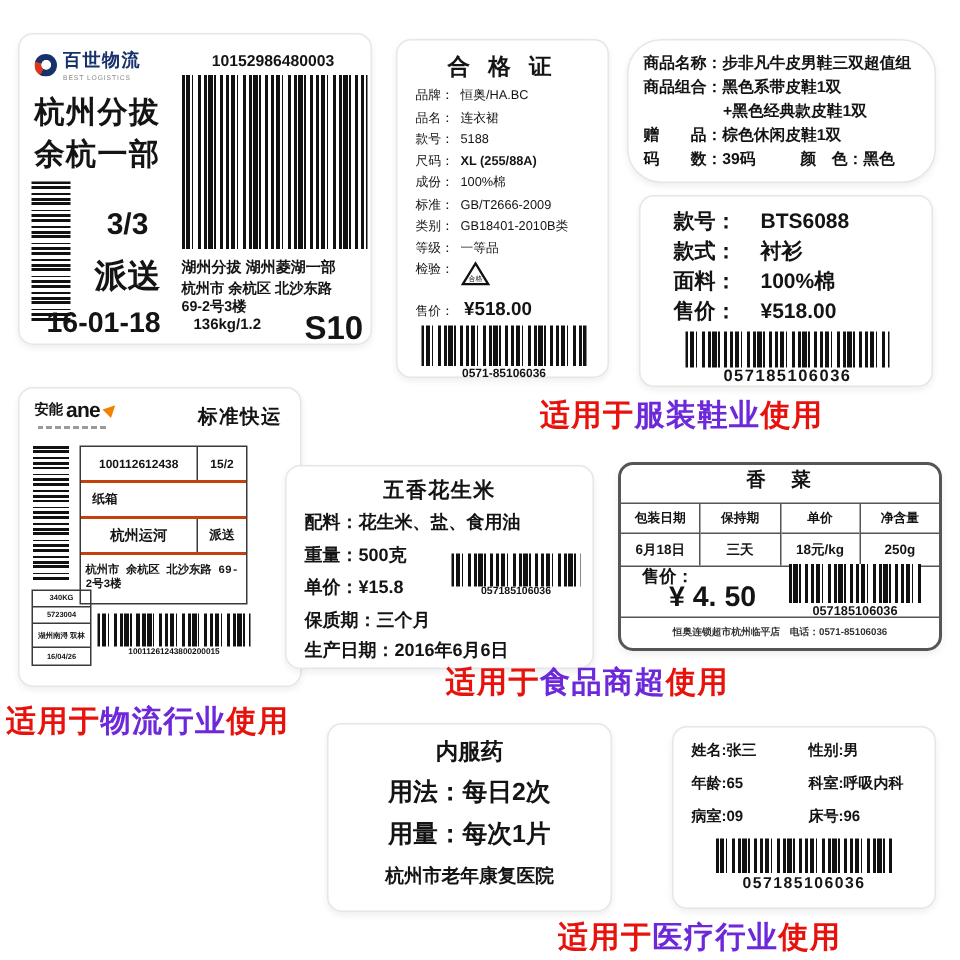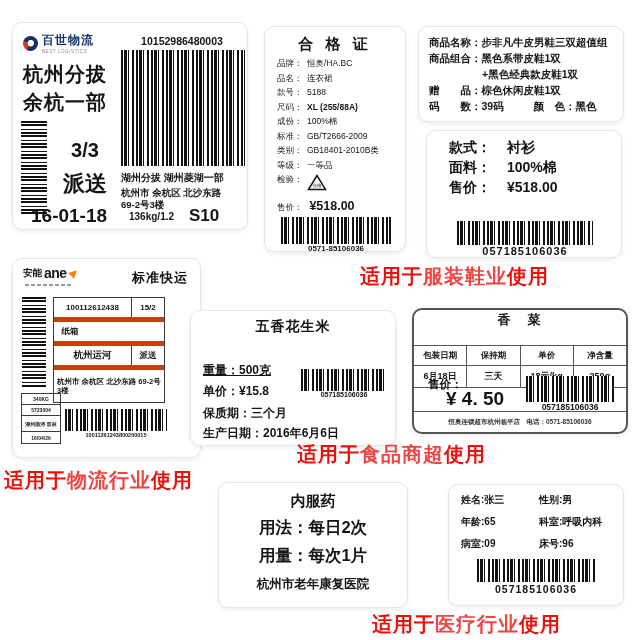--- a/index.html
+++ b/index.html
@@ -13,21 +13,21 @@
   .b { font-weight: bold; }
   .ctr { text-align: center; }
 
   
   .bc  { background: repeating-linear-gradient(90deg,#111 0,#111 2px,#fff 2px,#fff 3px,#111 3px,#111 6px,#fff 6px,#fff 7px,#111 7px,#111 8px,#fff 8px,#fff 11px,#111 11px,#111 13px,#fff 13px,#fff 15px); }
   .bcv { background: repeating-linear-gradient(180deg,#111 0,#111 2px,#fff 2px,#fff 3px,#111 3px,#111 5px,#fff 5px,#fff 8px,#111 8px,#111 9px,#fff 9px,#fff 11px); }
 
   
   .cap { position: absolute; font-size: 20px; font-weight: bold; letter-spacing: 1px; white-space: nowrap; }
   .cap .red { color: #e8120c; }
-  .cap .blk { color: #ef4444; }
+  .cap .blk { color: #6d28d9; }
 
   
   .bst-logo { display: flex; align-items: center; gap: 4px; }
   .bst-icon { width: 15px; height: 15px; border-radius: 50%;
     background: radial-gradient(circle at 52% 48%, #fff 0 3px, rgba(0,0,0,0) 3.5px),
                 conic-gradient(from 210deg, #d8371f 0 80deg, #17316b 80deg 360deg); }
   .bst-cn { font-size: 12px; font-weight: bold; color: #17316b; letter-spacing: 1px; }
   .bst-en { font-size: 4.5px; color: #8a8a8a; letter-spacing: .6px; }
 
   
@@ -45,36 +45,36 @@
 
   
   .ane-head { display: flex; align-items: center; gap: 2px; }
   .ane-cn { font-size: 9.5px; font-weight: bold; }
   .ane-en { font-size: 14px; font-weight: bold; letter-spacing: -.5px; }
   .ane-arrow { width: 0; height: 0; border-top: 4px solid transparent; border-bottom: 4px solid transparent;
                border-left: 8px solid #f08300; transform: rotate(-45deg); margin-left: 1px; }
   .ane-slogan { position: absolute; left: 12px; top: 25px; width: 46px; height: 2px;
                background: repeating-linear-gradient(90deg,#9a9a9a 0 4px, transparent 4px 6px); }
   .a-table { position: absolute; left: 40px; top: 38px; width: 112px; border: 1px solid #3a3a3a; background:#fff; }
-  .a-row { display: flex; border-bottom: 5px solid #c2410c; align-items: center; }
-  .a-row:last-child { border-bottom: none; }
+  .a-row { display: flex; border-bottom: 2px solid #c2410c; align-items: center; }
+  .a-row:last-child { border-bottom: none; font-family: Liberation Mono, monospace; }
   .a-cl { flex: 1; border-right: 1px solid #3a3a3a; align-self: stretch; display:flex; align-items:center; justify-content:center; }
   .a-cr { width: 32px; text-align: center; }
   .side-t { position: absolute; left: 8px; top: 134px; width: 40px; border: 1px solid #3a3a3a; }
   .side-r { border-bottom: 1px solid #3a3a3a; font-size: 5px; font-weight: bold; text-align: center;
             display: flex; align-items: center; justify-content: center; line-height: 6px; }
   .side-r:last-child { border-bottom: none; }
 
   
   .l8-line { position: absolute; left: 12px; font-size: 12px; font-weight: 600; white-space: nowrap; }
 
   
   .lbl-dark { position: absolute; background: #fff; border: 2px solid #555; border-radius: 10px;
               box-shadow: 0 2px 5px rgba(0,0,0,.07); overflow: hidden; }
-  .v-title { height: 36px; border-bottom: 1.5px solid #555; text-align: center;
+  .v-title { height: 26px; border-bottom: 1.5px solid #555; text-align: center;
              font-size: 13px; font-weight: bold; letter-spacing: 2px; line-height: 19px; }
   .v-grid { display: flex; border-bottom: 1.5px solid #555; }
   .v-col { flex: 1; border-right: 1.5px solid #555; }
   .v-col:last-child { border-right: none; }
   .v-h { height: 20px; border-bottom: 1.5px solid #555; text-align: center; font-size: 8.5px; font-weight: bold; line-height: 19px; }
   .v-v { height: 21px; text-align: center; font-size: 9px; font-weight: 600; line-height: 20px; }
   .v-foot { position: absolute; left: 0; right: 0; bottom: 0; height: 21px; border-top: 1.5px solid #555;
             text-align: center; font-size: 6.5px; font-weight: bold; color: #333; line-height: 19px; }
 
   
@@ -101,21 +101,21 @@
     <div class="abs bcv" style="left:8px;top:98px;width:26px;height:94px;"></div>
     <div class="abs b ctr" style="left:40px;top:116px;width:64px;font-size:20px;">3/3</div>
     <div class="abs b ctr" style="left:40px;top:146px;width:64px;font-size:22px;">派送</div>
     <div class="abs b" style="left:108px;top:148px;font-size:10px;">湖州分拔  湖州菱湖一部</div>
     <div class="abs" style="left:108px;top:164px;font-size:9.5px;font-weight:600;line-height:11.5px;">
       <div>杭州市 余杭区 北沙东路</div>
       <div>69-2号3楼</div>
     </div>
     <div class="abs b" style="left:18px;top:182px;font-size:19px;">16-01-18</div>
     <div class="abs b" style="left:116px;top:188px;font-size:10px;">136kg/1.2</div>
-    <div class="abs b" style="left:176px;top:183px;font-size:17px;">S10</div>
+    <div class="abs b" style="left:190px;top:183px;font-size:22px;">S10</div>
   </div>
 
   <div class="lbl" style="left:264px;top:26px;width:142px;height:226px;">
     <div class="abs b ctr" style="left:0;top:8px;width:100%;font-size:15px;letter-spacing:4px;">合 格 证</div>
     <div class="abs" style="left:12px;top:31px;right:6px;">
       <div class="l2-row"><span class="l2-lab">品牌：</span><span>恒奥/HA.BC</span></div>
       <div class="l2-row"><span class="l2-lab">品名：</span><span>连衣裙</span></div>
       <div class="l2-row"><span class="l2-lab">款号：</span><span>5188</span></div>
       <div class="l2-row"><span class="l2-lab">尺码：</span><span class="b">XL (255/88A)</span></div>
       <div class="l2-row"><span class="l2-lab">成份：</span><span>100%棉</span></div>
@@ -131,34 +131,35 @@
       </svg>
     </div>
     <div class="abs" style="left:12px;top:172px;font-size:8.5px;">
       <span class="l2-lab">售价：</span>
       <span class="b" style="font-size:12.5px;">¥518.00</span>
     </div>
     <div class="abs bc" style="left:16px;top:190px;width:110px;height:27px;"></div>
     <div class="abs b ctr" style="left:16px;top:217px;width:110px;font-size:8px;">0571-85106036</div>
   </div>
 
-  <div class="lbl" style="left:418px;top:26px;width:206px;height:96px;padding:7px 10px;">
+  <div class="lbl" style="left:418px;top:26px;width:206px;height:96px;padding:7px 10px;border-radius:23px;">
     <div class="l3-line"><span>商品名称：</span><span>步非凡牛皮男鞋三双超值组</span></div>
     <div class="l3-line"><span>商品组合：</span><span>黑色系带皮鞋1双</span></div>
     <div class="l3-line"><span class="l3-ind"></span><span>+黑色经典款皮鞋1双</span></div>
     <div class="l3-line"><span>赠　　品：</span><span>棕色休闲皮鞋1双</span></div>
     <div class="l3-line">
       <span>码　　数：</span><span>39码</span>
       <span style="display:inline-block;width:24px;"></span>
       <span>颜　色：</span><span>黑色</span>
     </div>
   </div>
 
   <div class="lbl" style="left:426px;top:130px;width:196px;height:128px;">
     <div class="abs" style="left:22px;top:8px;">
+      <div class="l4-row"><span class="l4-lab">款号：</span><span>BTS6088</span></div>
       <div class="l4-row"><span class="l4-lab">款式：</span><span>衬衫</span></div>
       <div class="l4-row"><span class="l4-lab">面料：</span><span>100%棉</span></div>
       <div class="l4-row"><span class="l4-lab">售价：</span><span>¥518.00</span></div>
     </div>
     <div class="abs bc" style="left:30px;top:90px;width:136px;height:24px;"></div>
     <div class="abs b ctr" style="left:30px;top:114px;width:136px;font-size:11px;letter-spacing:1px;">057185106036</div>
   </div>
 
   <div class="cap" style="left:360px;top:263px;">
     <span class="red">适用于</span><span class="blk">服装鞋业</span><span class="red">使用</span>
@@ -196,21 +197,22 @@
     <div class="abs bc" style="left:52px;top:150px;width:102px;height:22px;"></div>
     <div class="abs b ctr" style="left:52px;top:173px;width:102px;font-size:5.5px;">10011261243800200015</div>
   </div>
 
   <div class="cap" style="left:4px;top:467px;">
     <span class="red">适用于</span><span class="blk">物流行业</span><span class="red">使用</span>
   </div>
 
   <div class="lbl" style="left:190px;top:310px;width:206px;height:136px;">
     <div class="abs b ctr" style="left:0;top:7px;width:100%;font-size:14px;letter-spacing:1px;">五香花生米</div>
-    <div class="l8-line" style="top:51px;text-decoration:underline;"><span>重量：</span><span>500克</span></div>
+    <div class="l8-line" style="top:29px;"><span>配料：</span><span>花生米、盐、食用油</span></div>
+    <div class="l8-line" style="top:51px;"><span>重量：</span><span>500克</span></div>
     <div class="l8-line" style="top:72px;"><span>单价：</span><span>¥15.8</span></div>
     <div class="l8-line" style="top:94px;"><span>保质期：</span><span>三个月</span></div>
     <div class="l8-line" style="top:114px;"><span>生产日期：</span><span>2016年6月6日</span></div>
     <div class="abs bc" style="left:110px;top:58px;width:86px;height:22px;"></div>
     <div class="abs b ctr" style="left:110px;top:80px;width:86px;font-size:7px;">057185106036</div>
   </div>
 
   <div class="cap" style="left:297px;top:441px;">
     <span class="red">适用于</span><span class="blk">食品商超</span><span class="red">使用</span>
   </div>

